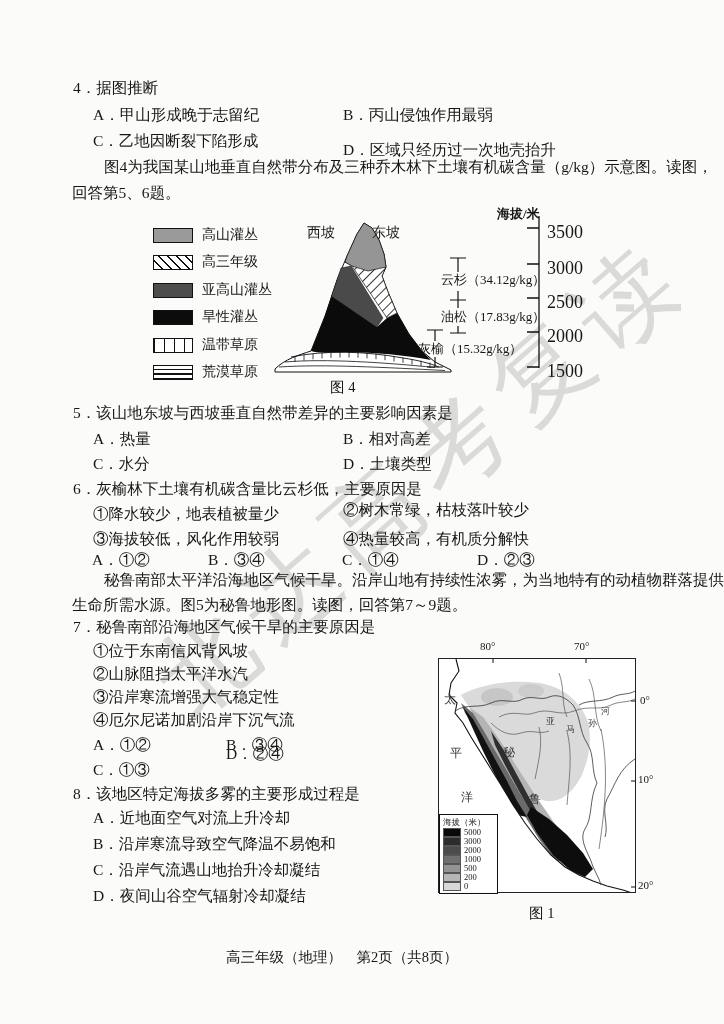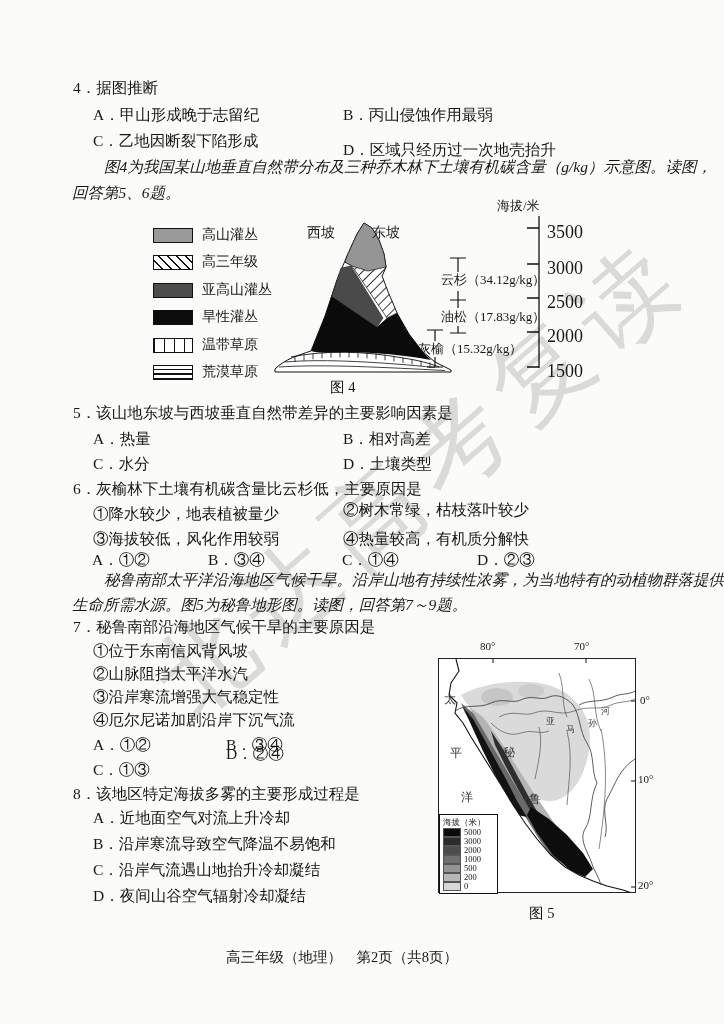--- a/index.html
+++ b/index.html
@@ -2,21 +2,21 @@
 <html><head>
 <meta charset="utf-8">
 <style>
   html,body{margin:0;padding:0;}
   body{
     width:724px;height:1024px;position:relative;overflow:hidden;
     background:#fbfbf9;color:#161616;
     font-family:"Liberation Serif","DejaVu Serif",serif;
   }
   .t{position:absolute;white-space:nowrap;font-size:15.5px;z-index:3;line-height:1.25;}
-  .kai{font-style:italic;}
+  .kai{}
   .sm{font-size:13px;}
   .tick{font-size:18px;font-family:"Liberation Serif",serif;}
   .cap{font-size:14.5px;}
   .maplab{font-size:11px;font-family:"Liberation Serif",serif;}
   .mapchar{font-size:12px;color:#333;}
   .rivchar{font-size:9px;color:#444;}
   .legrow{display:flex;align-items:center;height:9px;margin-bottom:0px;}
   .legrow .sw{width:16px;height:7px;margin-right:3px;border:0.5px solid #555;flex:0 0 auto;}
   .legrow .lv{font-size:8.5px;line-height:1;}
   .f4legrow{position:absolute;display:flex;align-items:center;z-index:3;}
@@ -109,21 +109,21 @@
     <path d="M279,11 V163"></path>
     <path d="M267,23 H279 M267,59 H279 M267,93 H279 M267,127 H279 M267,162 H279"></path>
   </g>
 </svg>
 
 <div class="t sm" style="left:307px;top:224px;font-size:14px;">西坡</div>
 <div class="t sm" style="left:372px;top:224px;font-size:14px;">东坡</div>
 <div class="t sm" style="left:441px;top:272px;">云杉（34.12g/kg）</div>
 <div class="t sm" style="left:441px;top:309px;">油松（17.83g/kg）</div>
 <div class="t sm" style="left:418px;top:341px;">灰榆（15.32g/kg）</div>
-<div class="t sm" style="left:497px;top:198px;">海拔/米</div>
+<div class="t sm" style="left:497px;top:206px;font-weight:bold;">海拔/米</div>
 <div class="t tick" style="left:547px;top:221px;">3500</div>
 <div class="t tick" style="left:547px;top:257px;">3000</div>
 <div class="t tick" style="left:547px;top:291px;">2500</div>
 <div class="t tick" style="left:547px;top:325px;">2000</div>
 <div class="t tick" style="left:547px;top:360px;">1500</div>
 <div class="t cap" style="left:330px;top:378px;">图 4</div>
 
 <div class="t" style="left:73px;top:403px;">5．该山地东坡与西坡垂直自然带差异的主要影响因素是</div>
 <div class="t" style="left:93px;top:429px;">A．热量</div>
 <div class="t" style="left:343px;top:429px;">B．相对高差</div>
@@ -244,15 +244,15 @@
   <div class="legrow">
     <span class="sw" style="background: rgb(182, 182, 182);"></span>
     <span class="lv">200</span>
   </div>
   <div class="legrow">
     <span class="sw" style="background: rgb(216, 216, 216);"></span>
     <span class="lv">0</span>
   </div>
 </div>
 
-<div class="t cap" style="left:529px;top:904px;">图 5</div>
+<div class="t cap" style="left:529px;top:904px;">图 1</div>
 
 <div class="t" style="left:0;top:948px;width:684px;text-align:center;font-size:14.5px;">高三年级（地理）　第2页（共8页）</div>
 
 </body></html>

